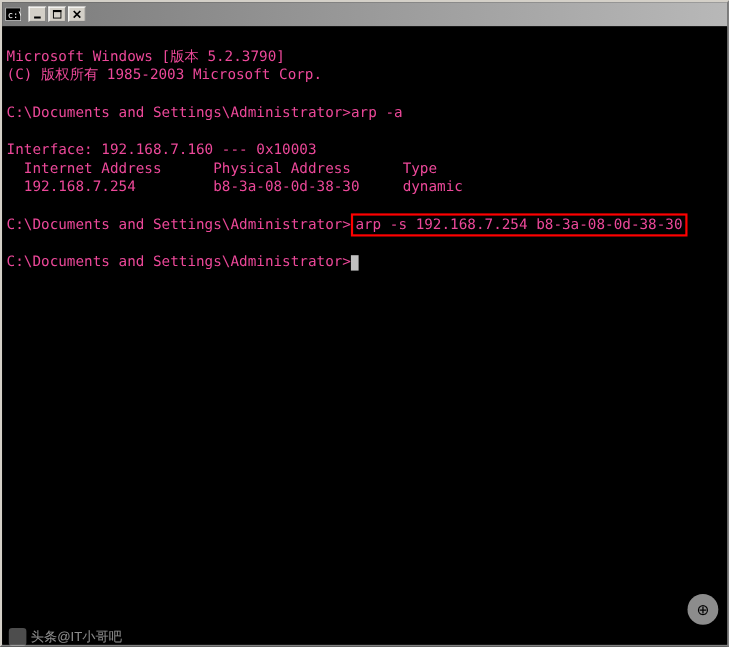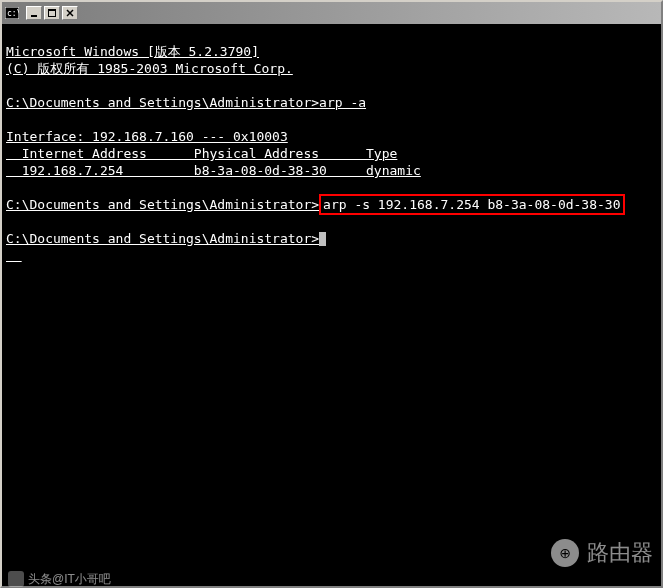--- a/index.html
+++ b/index.html
@@ -63,29 +63,28 @@
       margin-left: 2px;
       cursor: pointer;
       display: flex;
       align-items: center;
       justify-content: center;
     }
     .titlebar-btn.close { margin-left: 2px; }
     .terminal {
       flex: 1;
       background: #000;
-      color: #ffffff;
+      color: #ec4899;
       font-family: "SimSun", "宋体", "Lucida Console", Consolas, monospace;
       font-size: 13px;
       line-height: 17px;
       padding: 2px 4px;
       white-space: pre;
       overflow: hidden;
       position: relative;
-      text-decoration: underline;
     }
     .line { white-space: pre; }
     .highlight {
       display: inline-block;
       border: 2px solid #ff0000;
       padding: 0 2px;
       margin: -2px 0;
     }
     .cursor {
       display: inline-block;
@@ -178,19 +177,18 @@
 <span class="line">  192.168.7.254         b8-3a-08-0d-38-30     dynamic</span>
 <span class="line"></span>
 <span class="line"><span>C:\Documents and Settings\Administrator&gt;</span><span class="highlight">arp -s 192.168.7.254 b8-3a-08-0d-38-30</span></span>
 <span class="line"></span>
 <span class="line"><span>C:\Documents and Settings\Administrator&gt;</span><span class="cursor"></span></span>
   </div>
 </div>
 
 <div class="watermark">
   <div class="watermark-logo">⊕</div>
-  <span>路由器</span>
 </div>
 
 <div class="footer-tag">
   <span class="footer-logo"></span>
   <span>头条@IT小哥吧</span>
 </div>
 
 </body></html>

